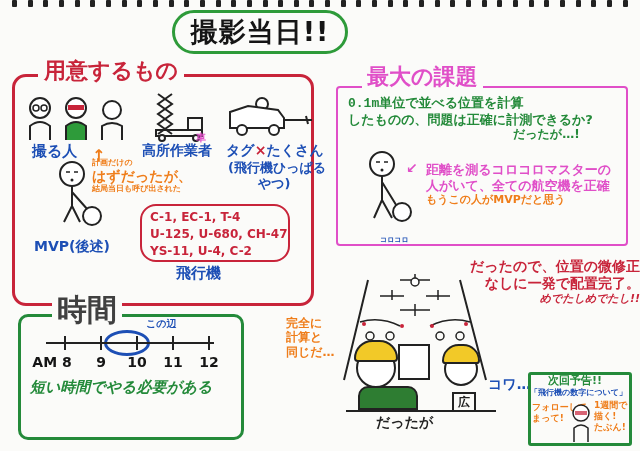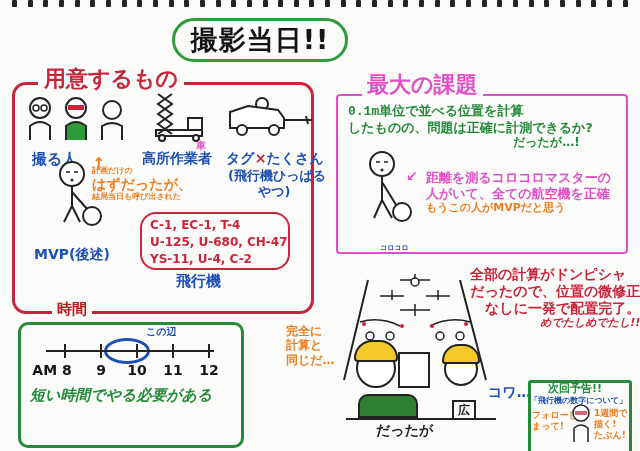--- a/index.html
+++ b/index.html
@@ -4,21 +4,21 @@
 <style>
   * { box-sizing: border-box; margin: 0; padding: 0; }
   html, body { width: 640px; height: 451px; overflow: hidden; }
   body {
     background: #fbfbf9;
     font-family: "DejaVu Sans", sans-serif;
     position: relative;
   }
   .spiral { position: absolute; top: 0; left: 12px; right: 12px; height: 8px; display: flex; justify-content: space-between; }
   .spiral span { width: 5px; height: 7px; background: #222; border-radius: 1px; }
-  .abs { position: absolute; margin-top: 8px; }
+  .abs { position: absolute; }
   .hand { font-family: "DejaVu Sans", sans-serif; font-weight: bold; line-height: 1.2; white-space: nowrap; }
 
   
   .title-cloud {
     left: 172px; top: 10px; width: 176px; height: 44px;
     border: 3px solid #2e9b3a; border-radius: 22px;
     display: flex; align-items: center; justify-content: center;
   }
   .title-cloud .t { font-size: 27px; color: #151515; letter-spacing: 1px; }
 
@@ -34,21 +34,21 @@
 
   .planes-box { left: 140px; top: 204px; width: 150px; height: 58px; border: 2px solid #c8243a; border-radius: 16px; padding: 3px 8px; }
   .planes-box div { font-size: 12px; color: #c8243a; line-height: 17px; }
 
   
   .sec-chal { left: 336px; top: 86px; width: 292px; height: 160px; border: 2px solid #e04fc8; border-radius: 4px; }
   .sec-chal-title { left: 362px; top: 64px; background: #fbfbf9; padding: 0 5px; font-size: 22px; color: #e04fc8; }
 
   
   .sec-time { left: 18px; top: 314px; width: 226px; height: 126px; border: 3px solid #248a3a; border-radius: 10px; }
-  .sec-time-title { left: 52px; top: 292px; background: #fbfbf9; padding: 0 5px; font-size: 15px; color: #b91c1c; }
+  .sec-time-title { left: 52px; top: 292px; background: #fbfbf9; padding: 0 5px; font-size: 30px; color: #404040; }
 
   .timeline { left: 46px; top: 342px; width: 168px; height: 2px; background: #222; }
   .tick { position: absolute; top: -6px; width: 2px; height: 14px; background: #222; }
   .tick-lbl { position: absolute; top: 12px; font-size: 14px; color: #151515; transform: translateX(-50%); font-weight: bold; }
   .ring { left: 104px; top: 330px; width: 46px; height: 26px; border: 3px solid #1d4fb5; border-radius: 50%; }
 
   
   .preview { left: 528px; top: 372px; width: 104px; height: 74px; border: 3px solid #248a3a; border-radius: 3px; }
 
   .helmet { position: absolute; background: #f2c928; border: 2px solid #222; border-radius: 20px 20px 4px 4px; }
@@ -242,21 +242,20 @@
 <div class="abs" style="left:358px;top:386px;width:60px;height:24px;background:#2e7d32;border:2px solid #222;border-radius:10px 10px 0 0;"></div>
 <div class="abs" style="left:398px;top:344px;width:32px;height:36px;border:2px solid #222;background:#fff;"></div>
 <div class="head" style="left:444px;top:352px;width:34px;height:34px;"></div>
 <div class="helmet" style="left:442px;top:344px;width:38px;height:20px;"></div>
 <div class="abs hand" style="left:452px;top:392px;font-size:12px;color:#222;border:2px solid #222;padding:1px 4px;">広</div>
 <div class="abs" style="left:346px;top:410px;width:150px;height:2px;background:#222;"></div>
 <div class="abs hand" style="left:376px;top:414px;font-size:14px;color:#222;">だったが</div>
 <div class="abs hand lbl-blue" style="left:488px;top:376px;font-size:14px;">コワ…</div>
 
 <div class="abs" style="left:470px;top:258px;text-align:right;">
-  <div class="hand lbl-red" style="font-size:14px;padding-right:14px;">全部の計算がドンピシャ</div>
   <div class="hand lbl-red" style="font-size:14px;">だったので、位置の微修正</div>
   <div class="hand lbl-red" style="font-size:14px;">なしに一発で配置完了。</div>
   <div class="hand lbl-red" style="font-size:11px;font-style:italic;">めでたしめでたし!!</div>
 </div>
 
 <div class="abs preview"></div>
 <div class="abs hand lbl-green" style="left:548px;top:374px;font-size:11px;">次回予告!!</div>
 <div class="abs hand lbl-blue" style="left:530px;top:388px;font-size:8px;">「飛行機の数字について」</div>
 <div class="abs" style="left:532px;top:402px;">
   <div class="hand lbl-orange" style="font-size:9px;">フォローして</div>

